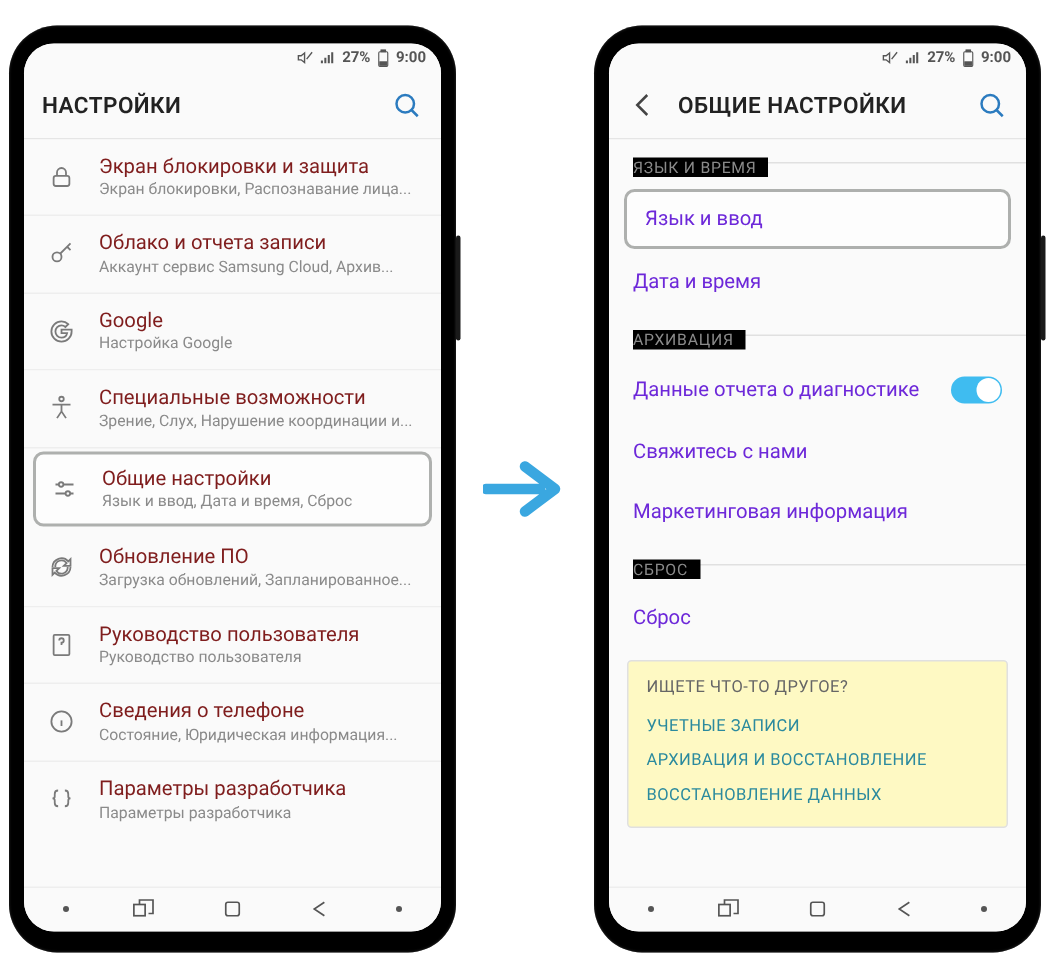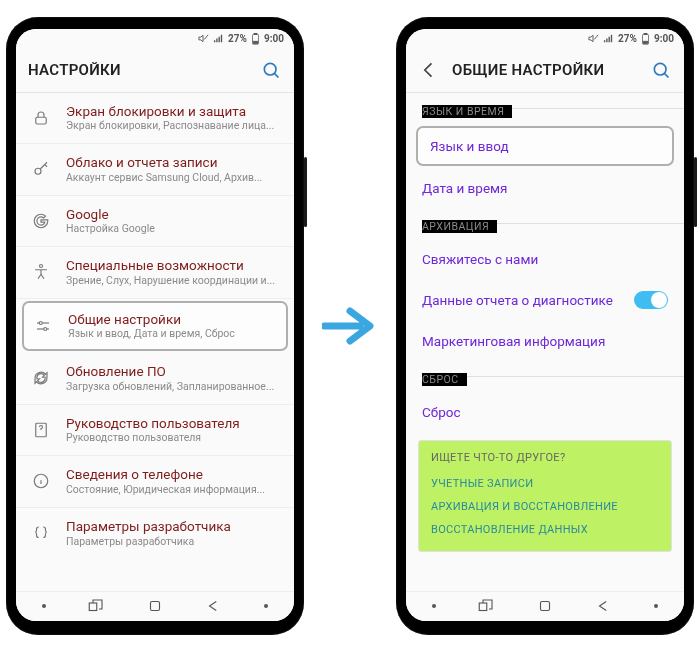--- a/index.html
+++ b/index.html
@@ -173,21 +173,21 @@
     margin: 2px 10px;
     background: #fdfdfd;
   }
   .highlight-right .row { padding: 10px 12px; }
 
   .related-box {
     margin: 8px 12px 8px 12px;
     border: 1px solid #e0e0e0;
     border-radius: 3px;
     padding: 10px 12px 10px 12px;
-    background: #bef264;
+    background: #fef9c3;
   }
   .related-title {
     font-size: 11px;
     letter-spacing: 0.3px;
     color: #666;
     margin-bottom: 8px;
   }
   .related-link {
     font-size: 11px;
     color: #2b8a9e;
@@ -453,25 +453,25 @@
             </div>
         </div>
         <div class="row">
           <span class="row-label">Дата и время</span>
         </div>
 
         <div class="section-header with-rule">
           <span>АРХИВАЦИЯ</span>
         </div>
         <div class="row">
-          <span class="row-label">Свяжитесь с нами</span>
-        </div>
-        <div class="row">
           <span class="row-label">Данные отчета о диагностике</span>
           <span class="toggle"></span>
+        </div>
+        <div class="row">
+          <span class="row-label">Свяжитесь с нами</span>
         </div>
         <div class="row">
           <span class="row-label">Маркетинговая информация</span>
         </div>
 
         <div class="section-header with-rule">
           <span>СБРОС</span>
         </div>
         <div class="row">
           <span class="row-label">Сброс</span>

